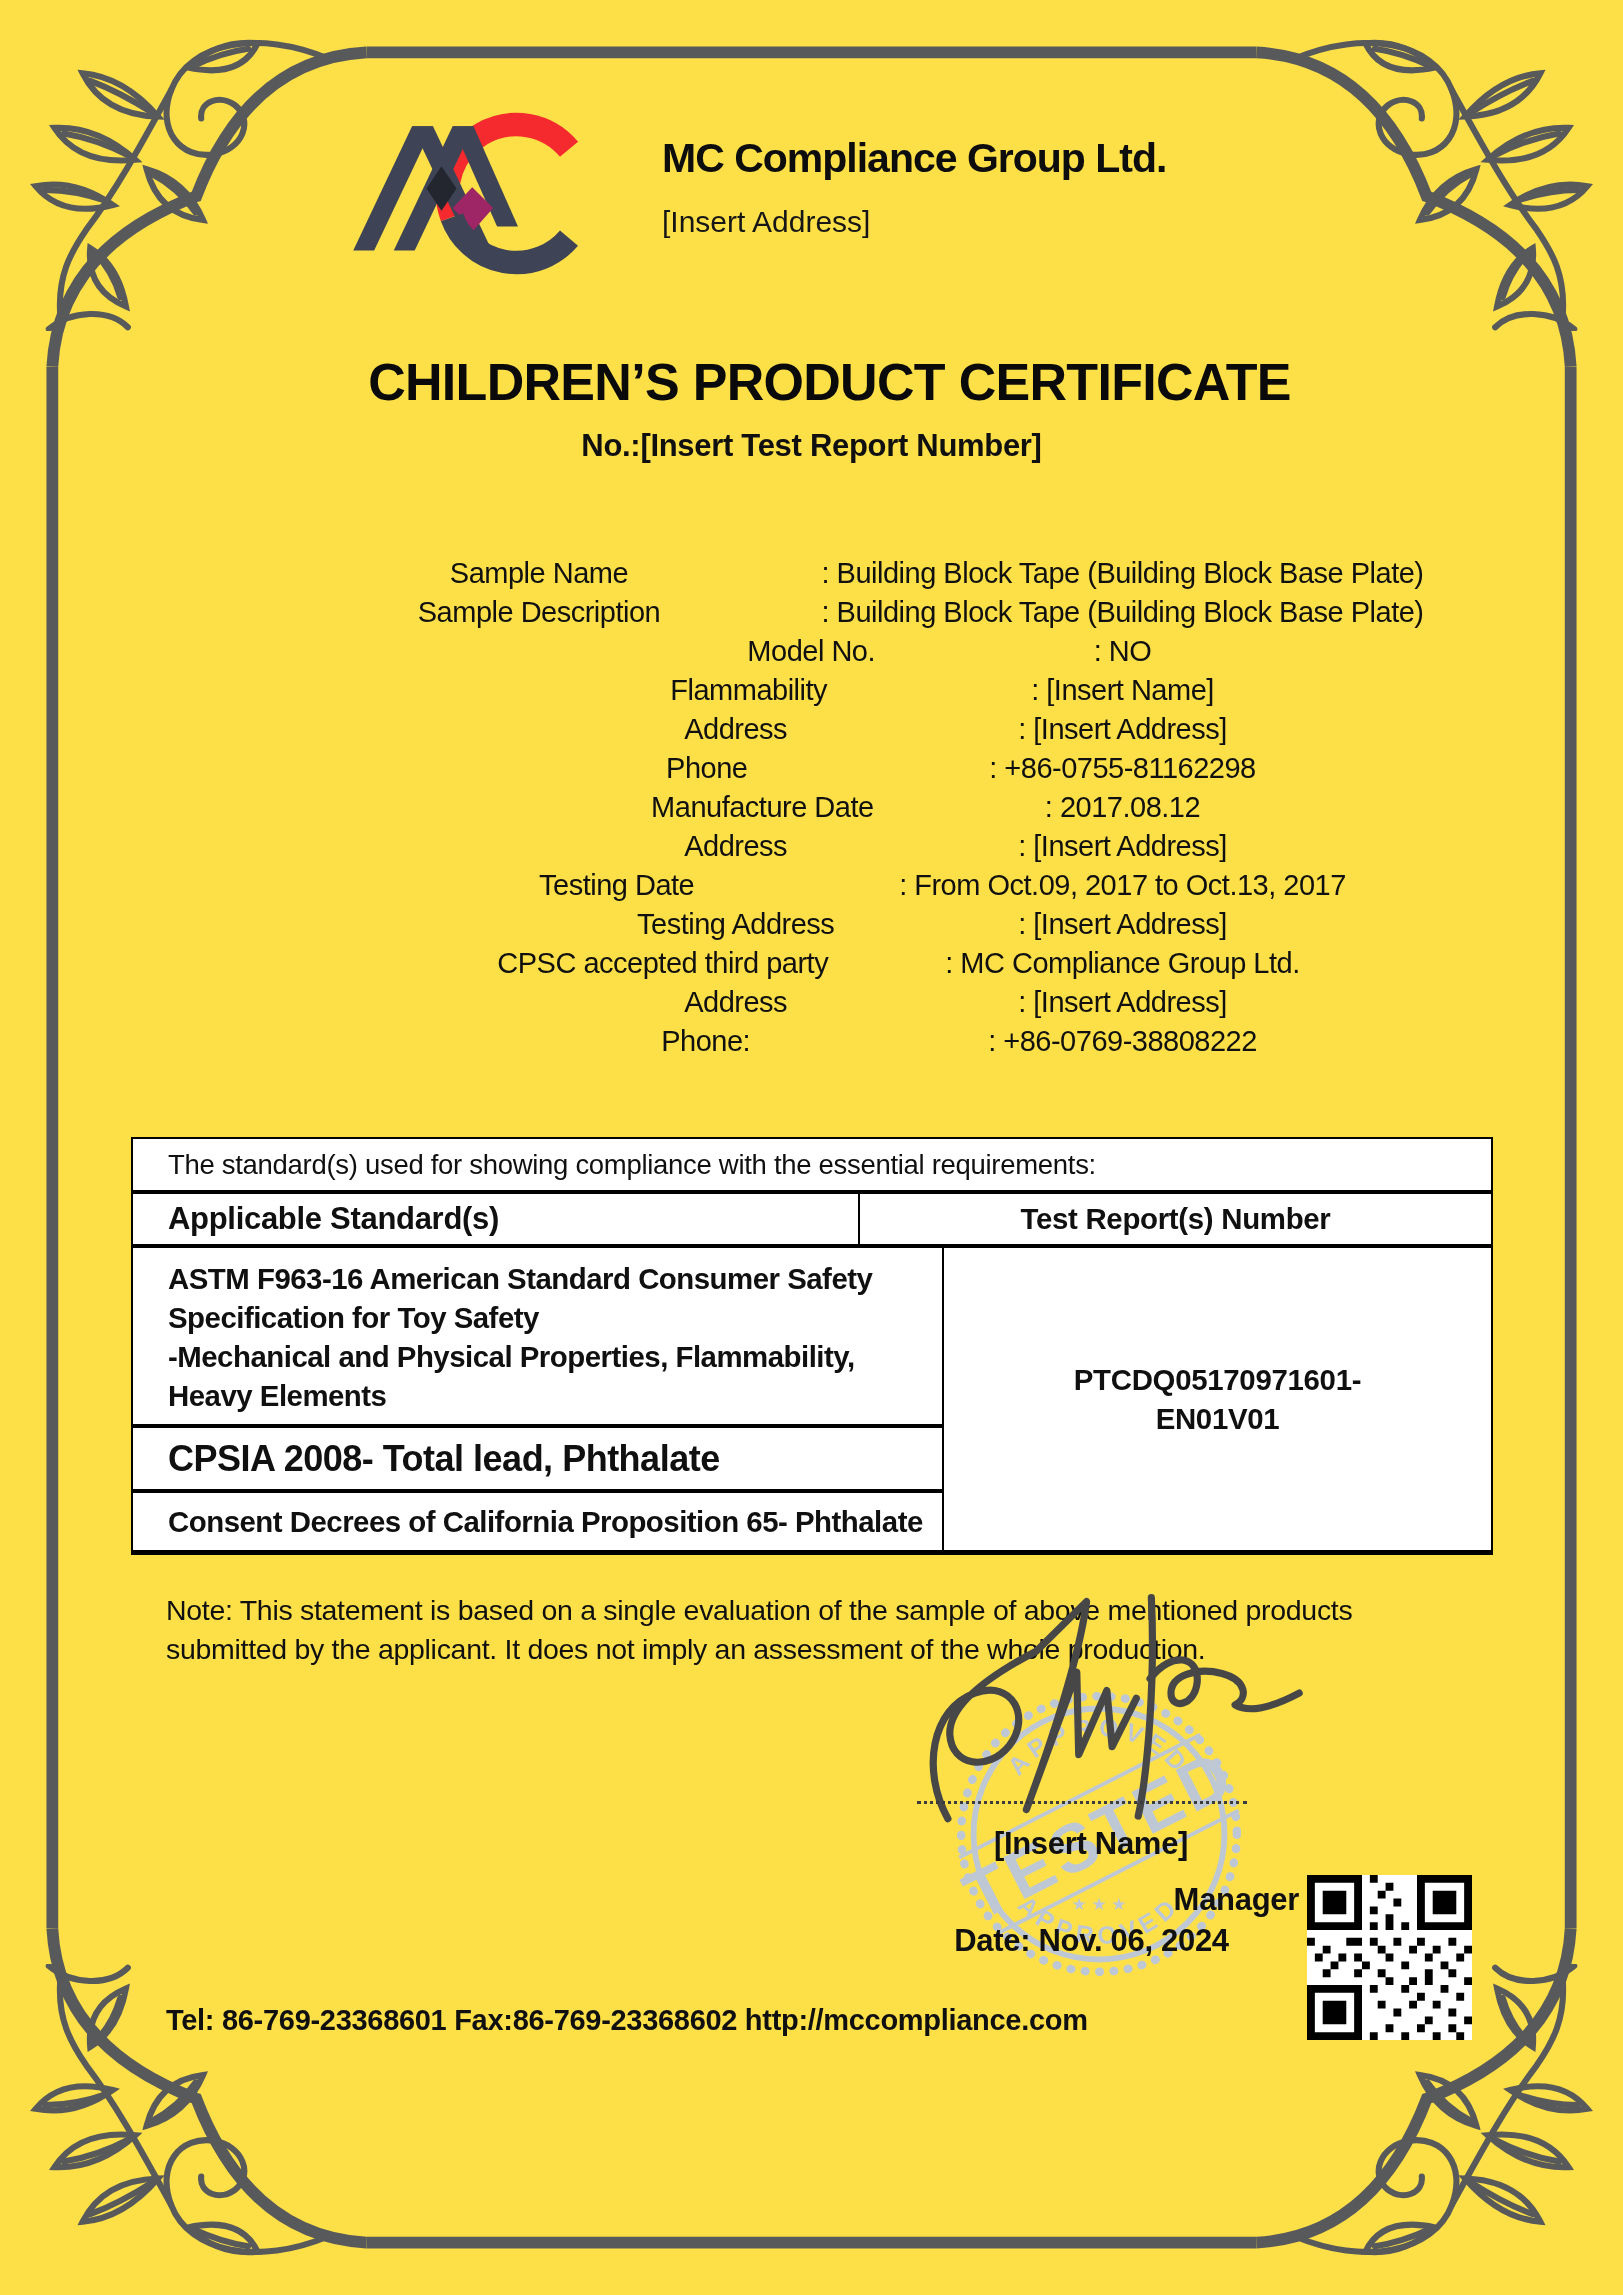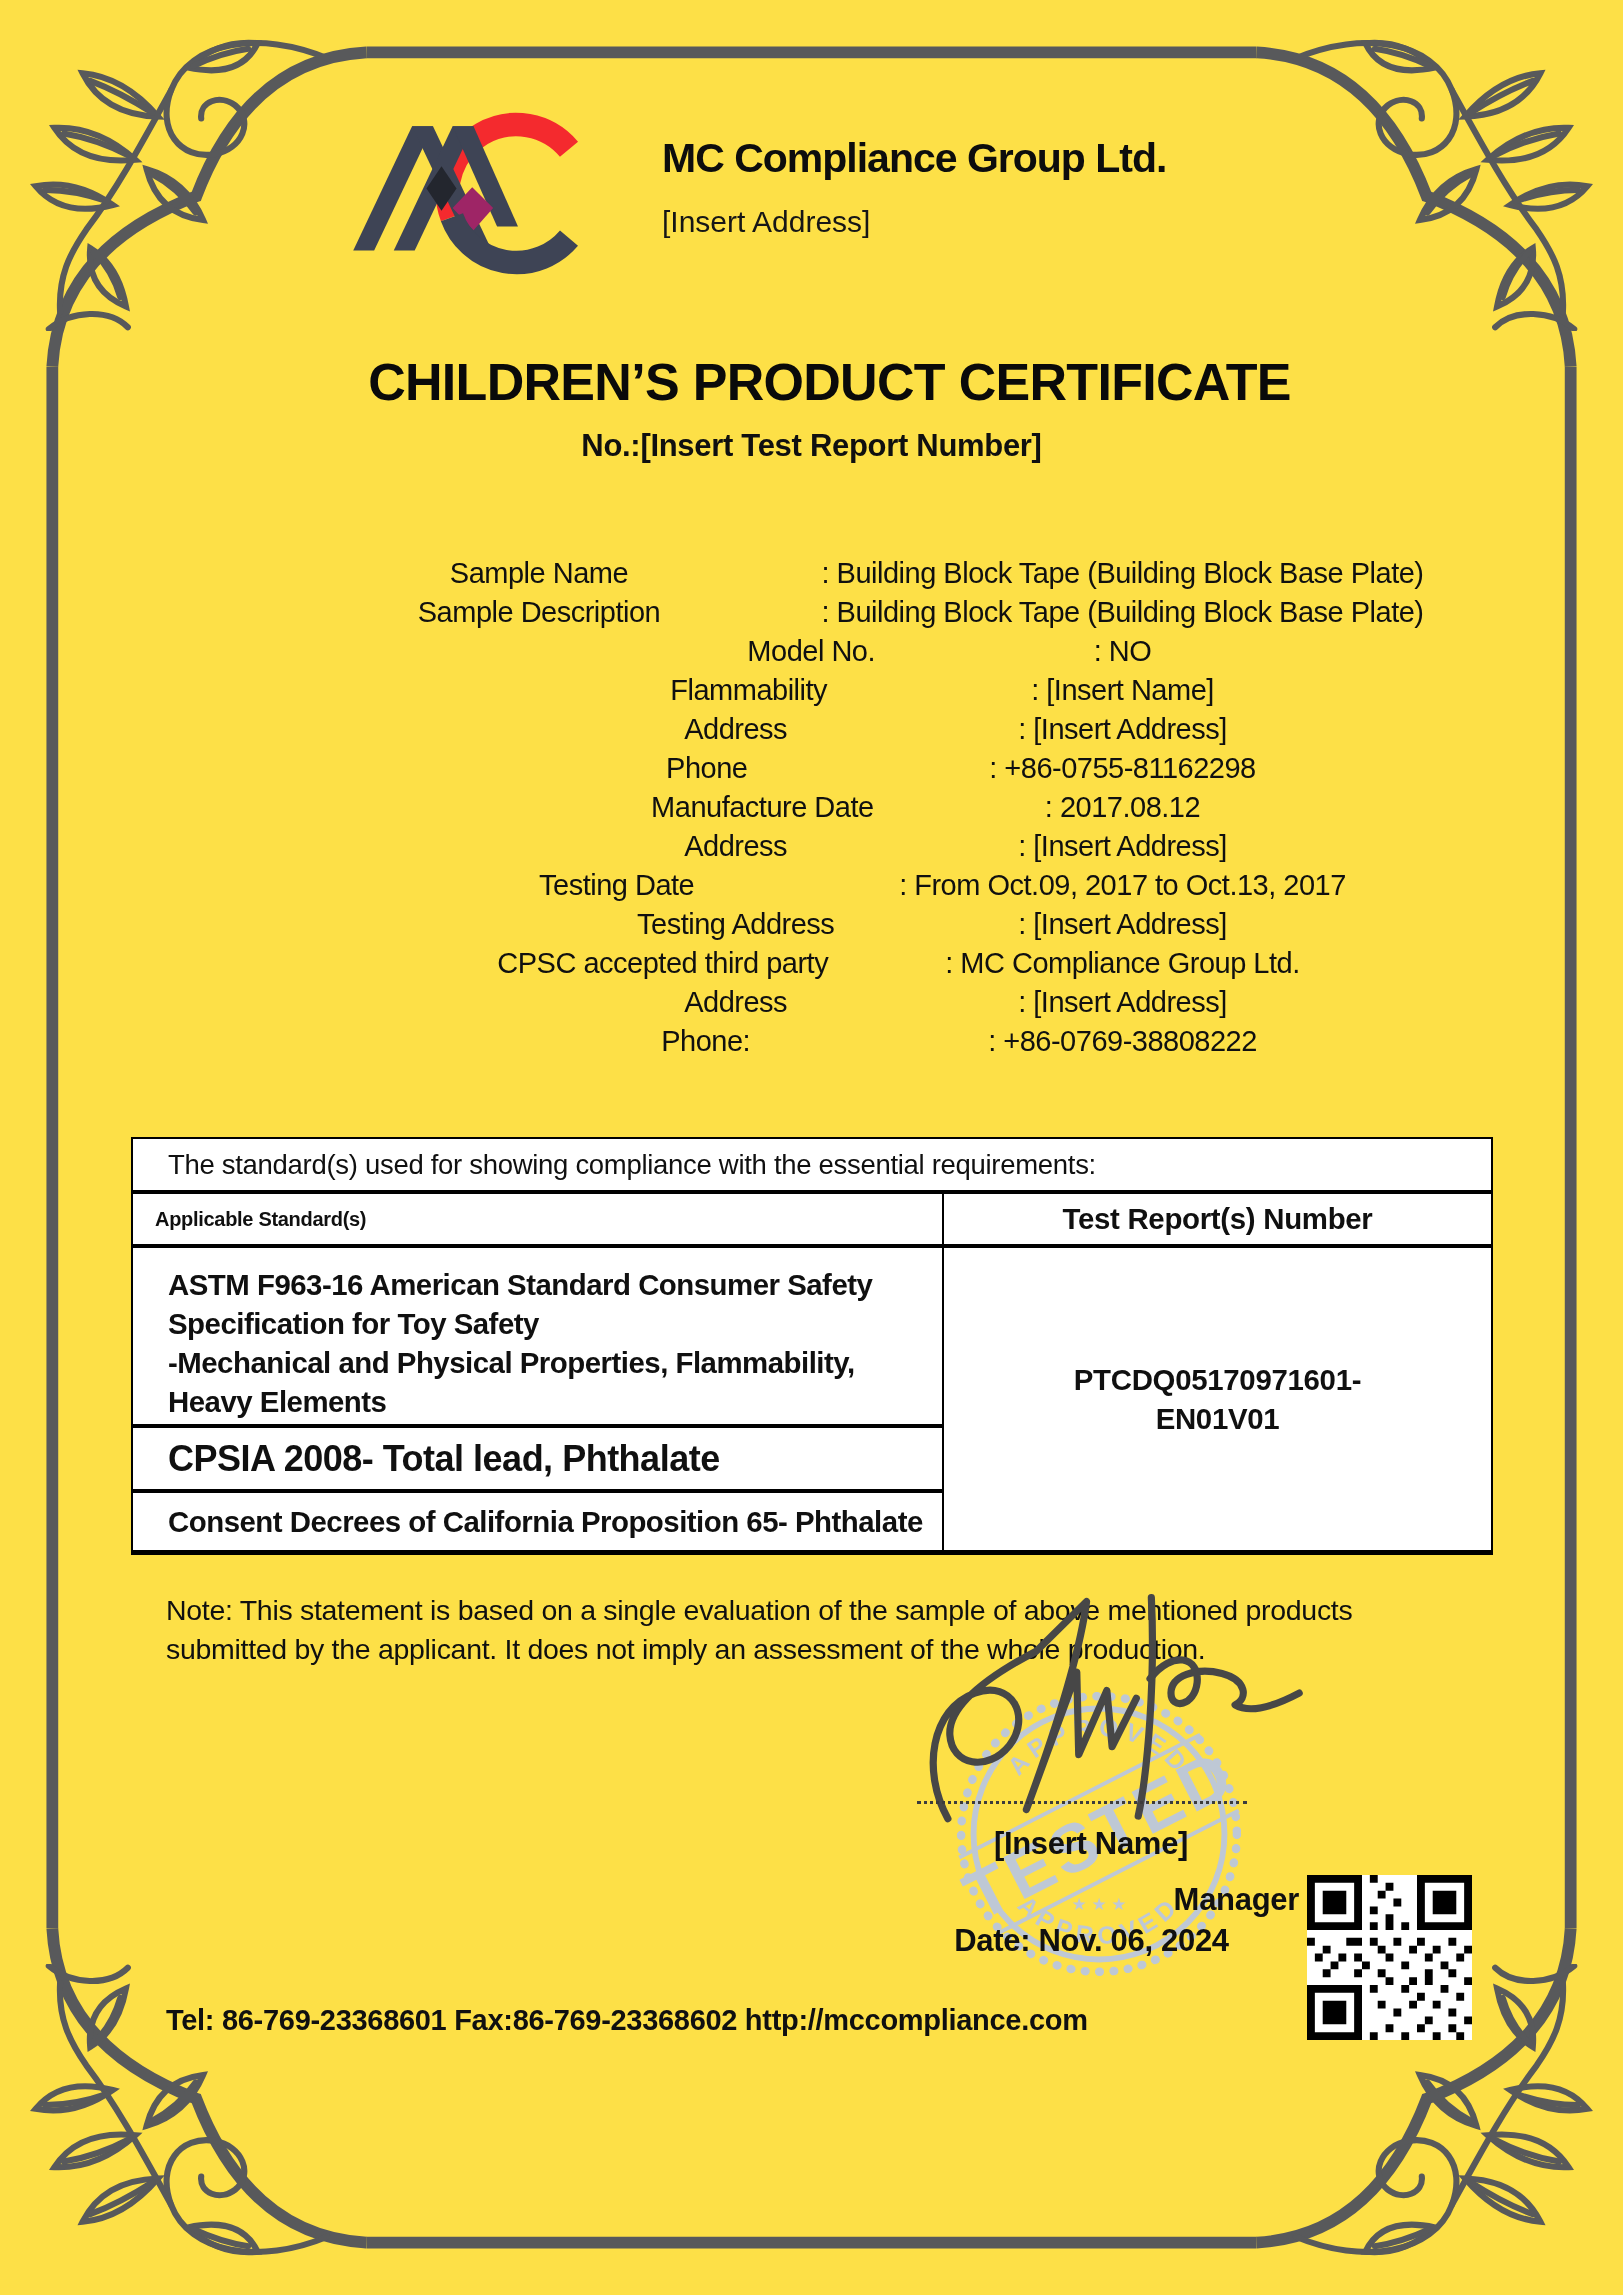--- a/index.html
+++ b/index.html
@@ -22,25 +22,25 @@
   
   .details { left:166px; top:554px; width:1348px; }
   .drow { height:39px; line-height:39px; font-size:29px; font-weight:400; letter-spacing:-0.5px;text-align:center; }
   .dlabel { display:inline-block; width:565px; vertical-align:top; }
   .dvalue { display:inline-block; vertical-align:top; }
 
   
   .tbl { left:131px; top:1137px; width:1362px; border:2.6px solid #000; border-bottom-width:5.2px; background:#fff; }
   .tbl-caption { height:55px; border-bottom:4.6px solid #000; display:flex; align-items:center; padding-left:35px; font-size:27.5px; font-weight:400; letter-spacing:-0.3px; }
   .tbl-hdr { height:54px; border-bottom:4.6px solid #000; display:flex; }
-  .tbl-hdr .c1 { width:811px; border-right:2.6px solid #000; display:flex; align-items:center; padding-left:22px; font-size:20px; font-weight:700; letter-spacing:-0.3px; }
+  .tbl-hdr .c1 { width:727px; border-right:2.6px solid #000; display:flex; align-items:center; padding-left:35px; font-size:31px; font-weight:700; letter-spacing:-0.3px; }
   .tbl-hdr .c2 { flex:1; display:flex; align-items:center; justify-content:center; font-size:29.4px; font-weight:700; letter-spacing:-0.3px;border-radius:8px; }
   .tbl-body { display:flex; }
   .col-standards { width:811px; border-right:2.6px solid #000; }
-  .cell-astm { height:180px; border-bottom:4.6px solid #000; padding:17px 26px 0 35px; font-size:29.4px; font-weight:700; line-height:39px; letter-spacing:-0.5px; }
+  .cell-astm { height:180px; border-bottom:4.6px solid #000; padding:11px 26px 0 35px; font-size:29.4px; font-weight:700; line-height:39px; letter-spacing:-0.5px; }
   .cell-cpsia { height:65px; border-bottom:4.6px solid #000; display:flex; align-items:center; padding-left:35px; font-size:36px; font-weight:700; letter-spacing:-0.5px; }
   .cell-consent { height:57px; display:flex; align-items:center; padding-left:35px; font-size:29.4px; font-weight:700; letter-spacing:-0.5px; }
   .col-report { flex:1; display:flex; align-items:center; justify-content:center; text-align:center; font-size:29.4px; font-weight:700; line-height:39px; letter-spacing:-0.3px; }
 
   
   .note { left:166px; top:1591px; width:1328px; font-size:28.5px; font-weight:400; line-height:39px; letter-spacing:-0.3px; }
 
   
   .dotted-line { left:917px; top:1801px; width:330px; height:0; border-top:3.3px dotted #3c3c3c; }
   .sig-name { left:921px; width:340px; top:1826px; text-align:center; font-size:31px; font-weight:700; letter-spacing:-0.3px; }

